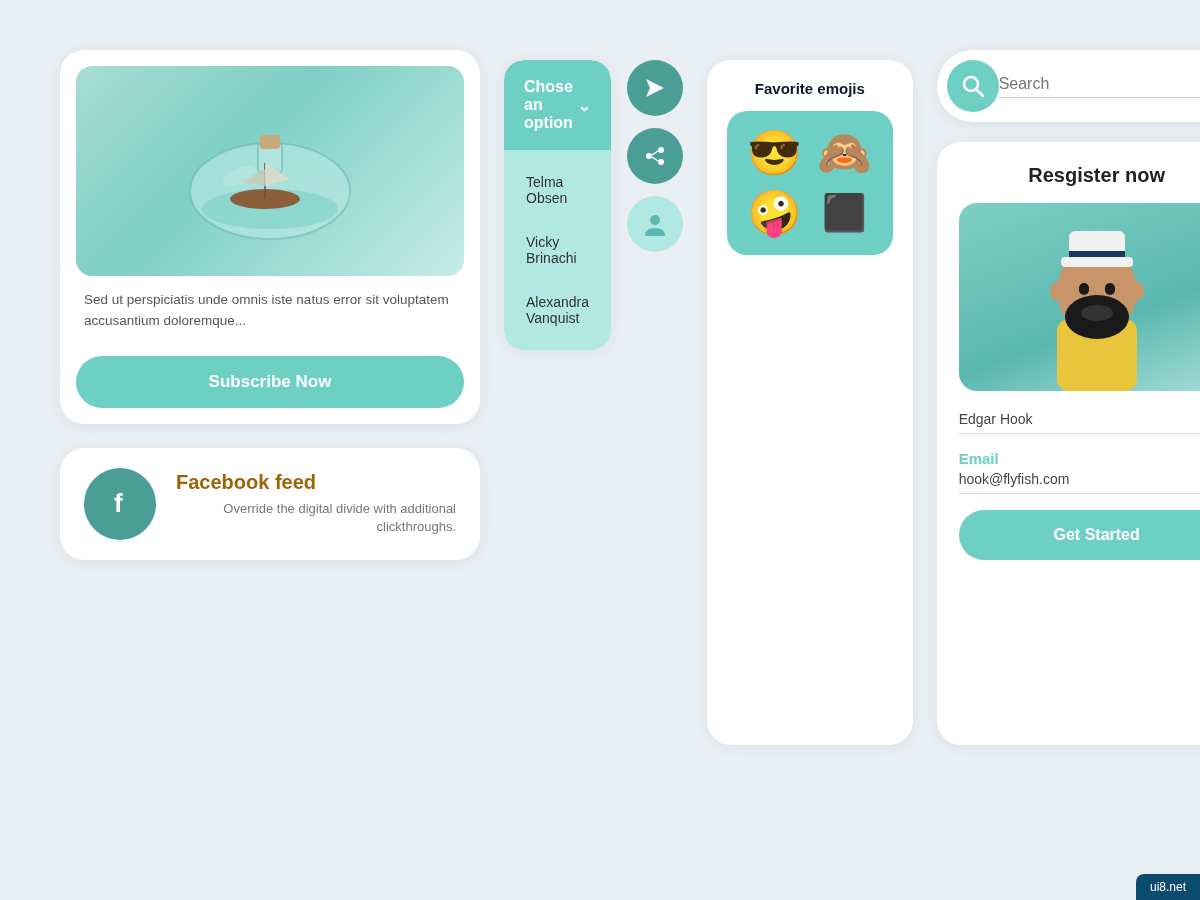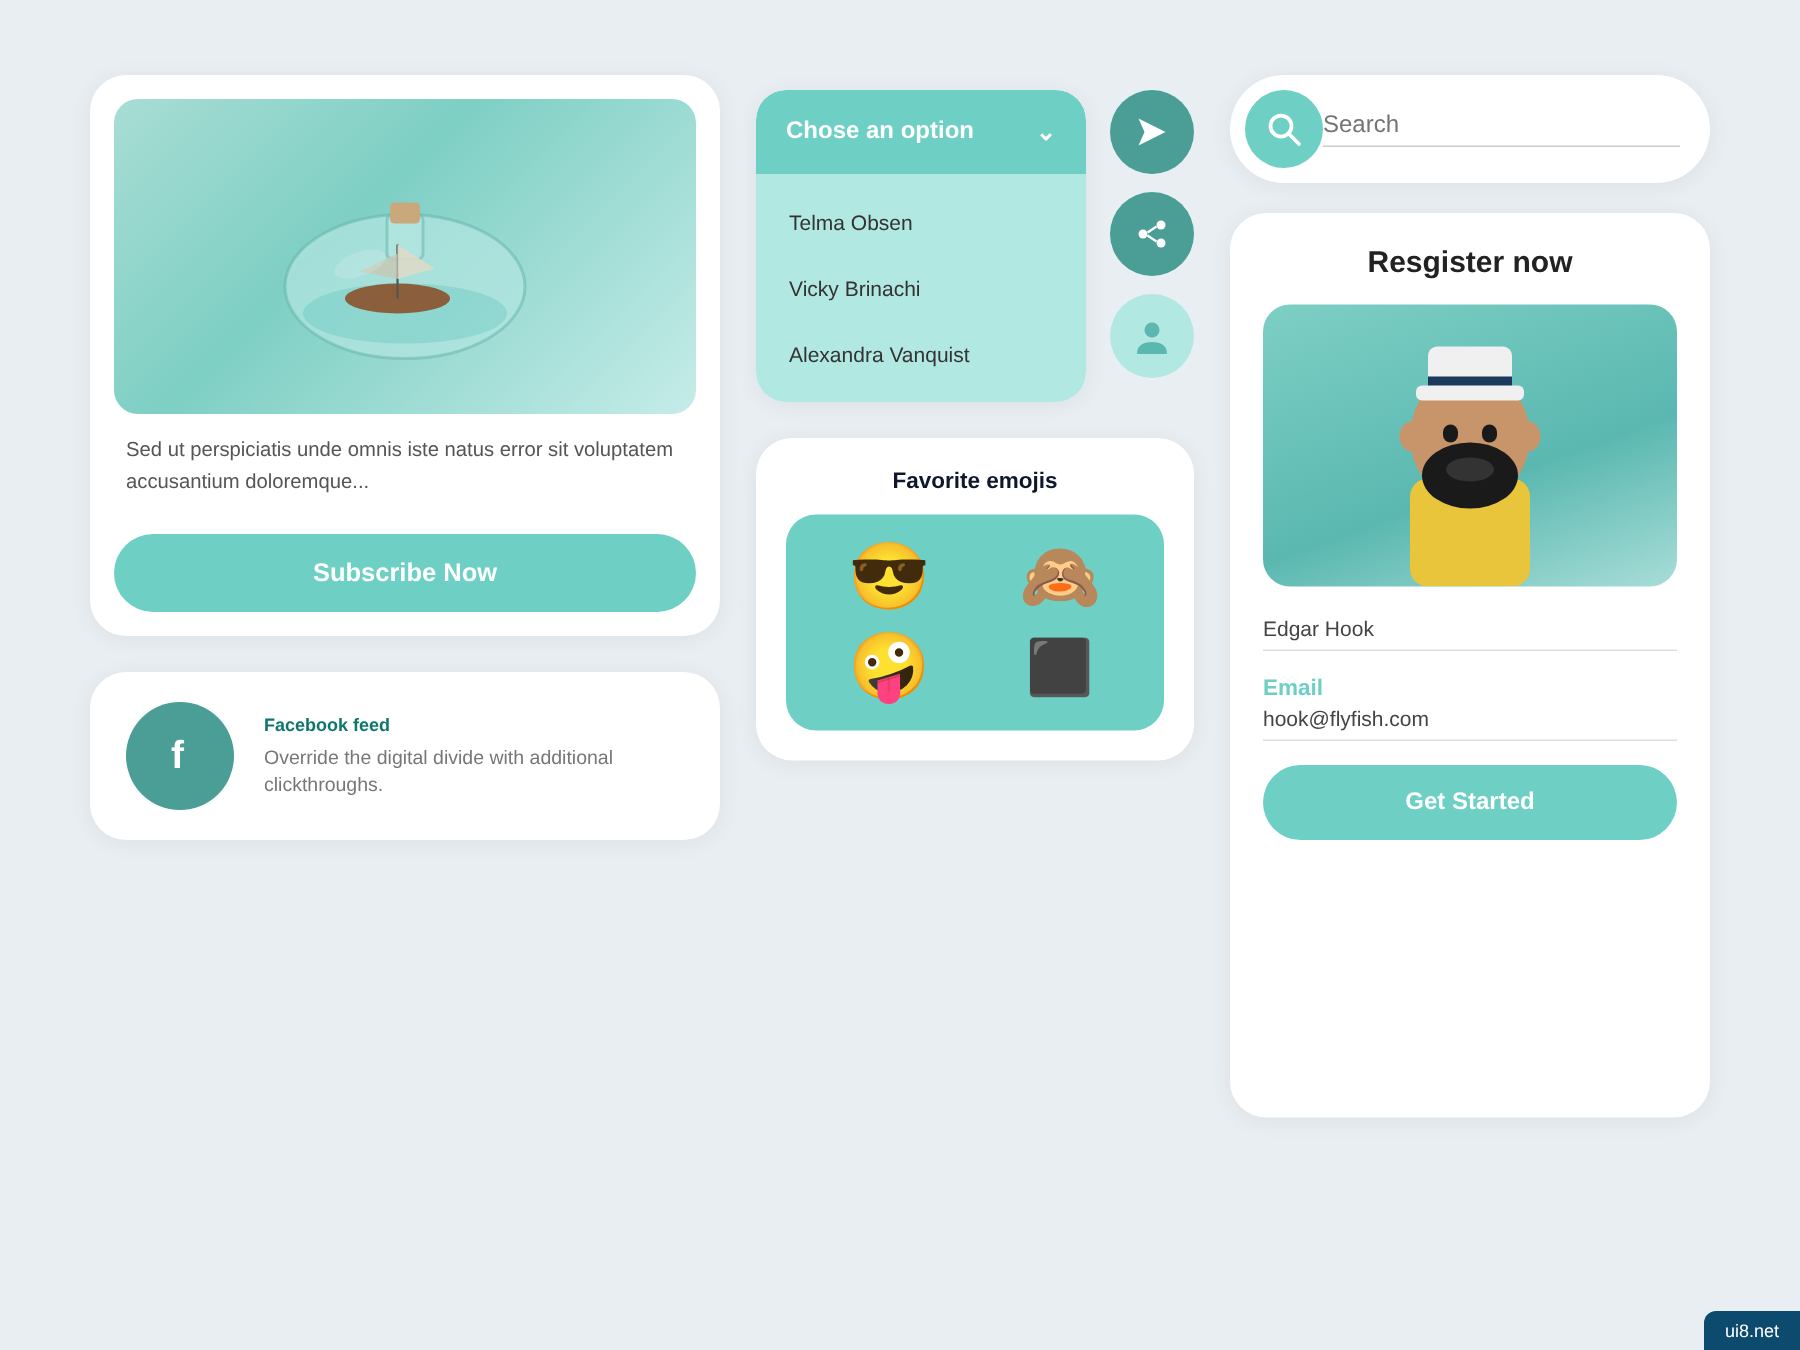--- a/index.html
+++ b/index.html
@@ -97,39 +97,39 @@
       background: #4a9e96;
       display: flex;
       align-items: center;
       justify-content: center;
       flex-shrink: 0;
       font-size: 38px;
       color: #fff;
     }
 
     .fb-text h3 {
-      font-size: 12px;
+      font-size: 20px;
       font-weight: 700;
-      color: #0f766e;
+      color: #a16207;
       margin-bottom: 6px;
     }
 
     .fb-text p {
       font-size: 13px;
       color: #777;
       line-height: 1.4;
-      text-align: left;
+      text-align: right;
     }
 
     
     .mid-col {
       grid-column: 2;
       grid-row: 1 / 3;
       display: flex;
-      flex-direction: column;
+      flex-direction: row;
       gap: 24px;
       padding-top: 10px;
     }
 
     
     .mid-top {
       display: flex;
       gap: 16px;
       align-items: flex-start;
     }

